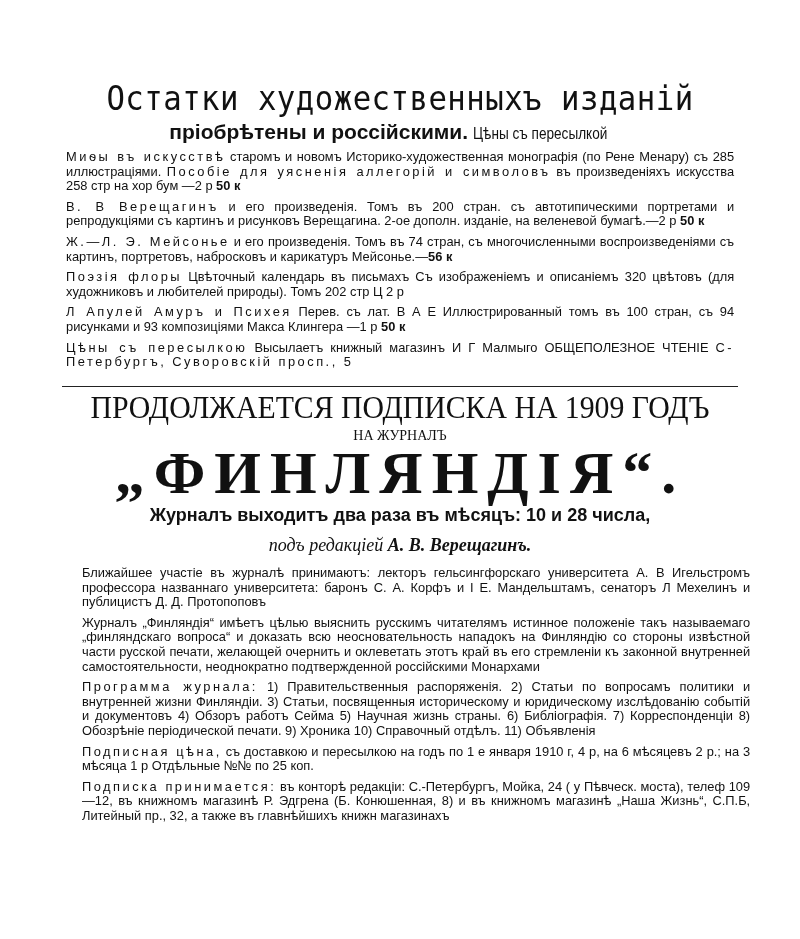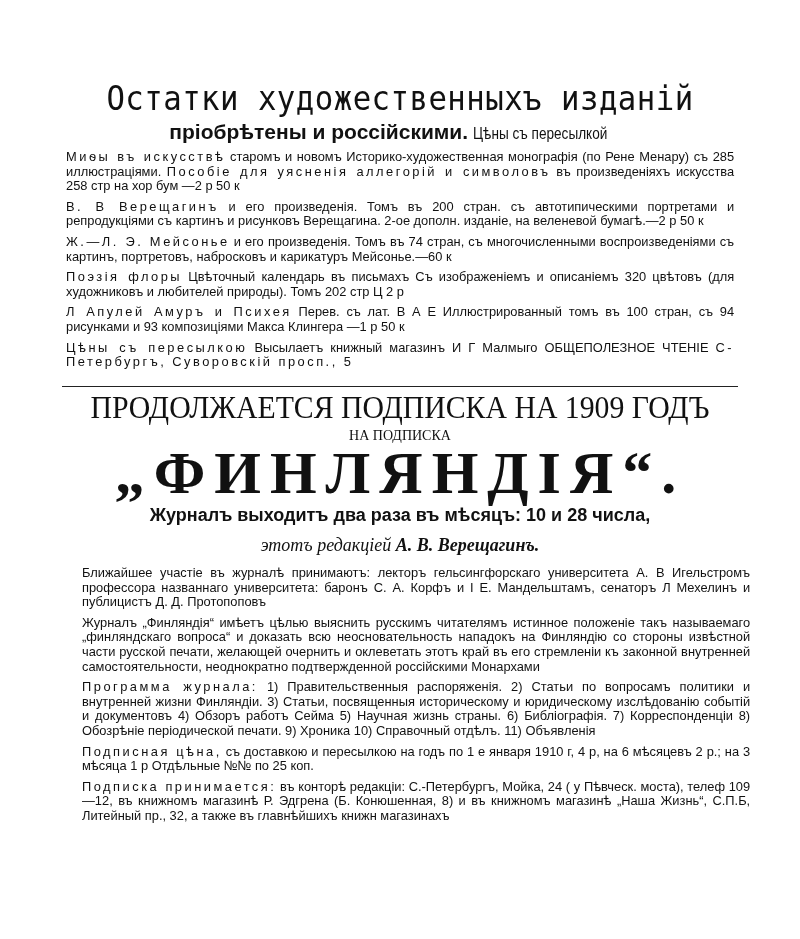--- a/index.html
+++ b/index.html
@@ -70,21 +70,21 @@
       text-align: justify;
       margin: 0 0 6px 0;
       transform: scaleX(0.96);
       transform-origin: left top;
       width: 696px;
     }
     .para .spaced {
       letter-spacing: 2.6px;
     }
     .para .bold {
-      font-weight: normal;
+      font-weight: bold;
     }
     .rule {
       position: absolute;
       top: 386px;
       left: -4px;
       width: 676px;
       border-top: 1.5px solid #222;
     }
     .sub-header {
       position: absolute;
@@ -176,46 +176,46 @@
       <span>въ произведеніяхъ искусства 258 стр на хор бум —2 р</span>
       <span class="bold">50 к</span>
     </p>
     <p class="para">
       <span class="spaced">В. В Верещагинъ</span>
       <span>и его произведенія. Томъ въ 200 стран. съ автотипическими портретами и репродукціями съ картинъ и рисунковъ Верещагина. 2-ое дополн. изданіе, на веленевой бумагѣ.—2 р</span>
       <span class="bold">50 к</span>
     </p>
     <p class="para">
       <span class="spaced">Ж.—Л. Э. Мейсонье</span>
-      <span>и его произведенія. Томъ въ 74 стран, съ многочисленными воспроизведеніями съ картинъ, портретовъ, набросковъ и карикатуръ Мейсонье.—</span><span class="bold">60 к</span>
+      <span>и его произведенія. Томъ въ 74 стран, съ многочисленными воспроизведеніями съ картинъ, портретовъ, набросковъ и карикатуръ Мейсонье.—</span><span class="bold">56 к</span>
     </p>
     <p class="para">
       <span class="spaced">Поэзія флоры</span>
       <span>Цвѣточный календарь въ письмахъ Съ изображеніемъ и описаніемъ 320 цвѣтовъ (для художниковъ и любителей природы). Томъ 202 стр Ц 2 р</span>
     </p>
     <p class="para">
       <span class="spaced">Л Апулей Амуръ и Психея</span>
       <span>Перев. съ лат. В А Е Иллюстрированный томъ въ 100 стран, съ 94 рисунками и 93 композиціями Макса Клингера —1 р</span>
       <span class="bold">50 к</span>
     </p>
     <p class="para">
       <span class="spaced">Цѣны съ пересылкою</span>
       <span>Высылаетъ книжный магазинъ И Г Малмыго ОБЩЕПОЛЕЗНОЕ ЧТЕНІЕ</span>
       <span class="spaced">С-Петербургъ, Суворовскій просп., 5</span>
     </p>
   </div>
 
   <div class="rule"></div>
 
   <div class="sub-header">ПРОДОЛЖАЕТСЯ ПОДПИСКА НА 1909 ГОДЪ</div>
-  <div class="on-journal">НА ПОДПИСКА</div>
+  <div class="on-journal">НА ЖУРНАЛЪ</div>
   <div class="journal-name">„ФИНЛЯНДІЯ“.</div>
   <div class="frequency">Журналъ выходитъ два раза въ мѣсяцъ: 10 и 28 числа,</div>
   <div class="editor">
-    <span>этотъ редакціей</span>
+    <span>подъ редакціей</span>
     <span class="name">А. В. Верещагинъ.</span>
   </div>
 
   <div class="journal-body">
     <p class="para">
       <span>Ближайшее участіе въ журналѣ принимаютъ: лекторъ гельсингфорскаго университета А. В Игельстромъ профессора названнаго университета: баронъ С. А. Корфъ и І Е. Мандельштамъ, сенаторъ Л Мехелинъ и публицистъ Д. Д. Протопоповъ</span>
     </p>
     <p class="para">
       <span>Журналъ „Финляндія“ имѣетъ цѣлью выяснить русскимъ читателямъ истинное положеніе такъ называемаго „финляндскаго вопроса“ и доказать всю неосновательность нападокъ на Финляндію со стороны извѣстной части русской печати, желающей очернить и оклеветать этотъ край въ его стремленіи къ законной внутренней самостоятельности, неоднократно подтвержденной россійскими Монархами</span>
     </p>

